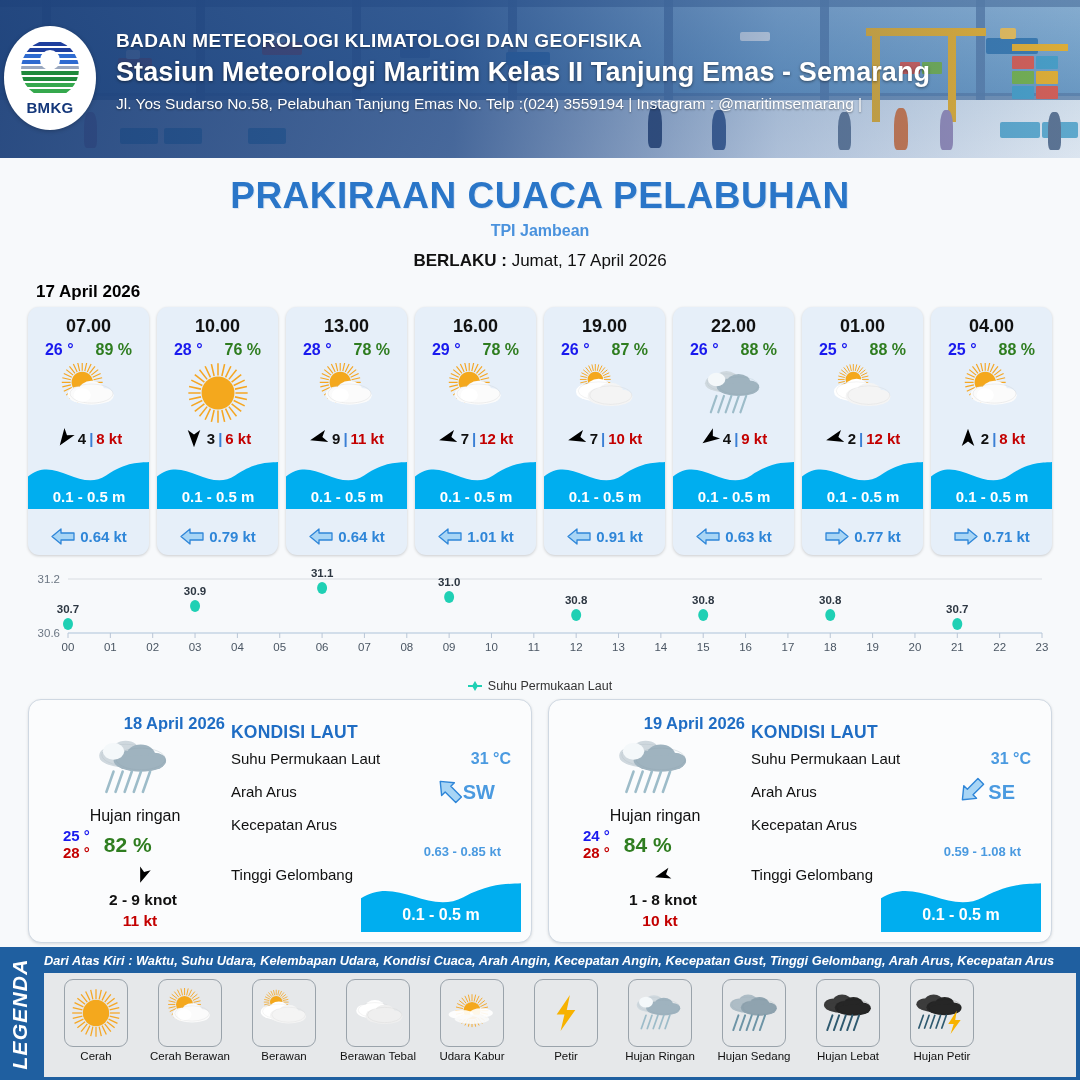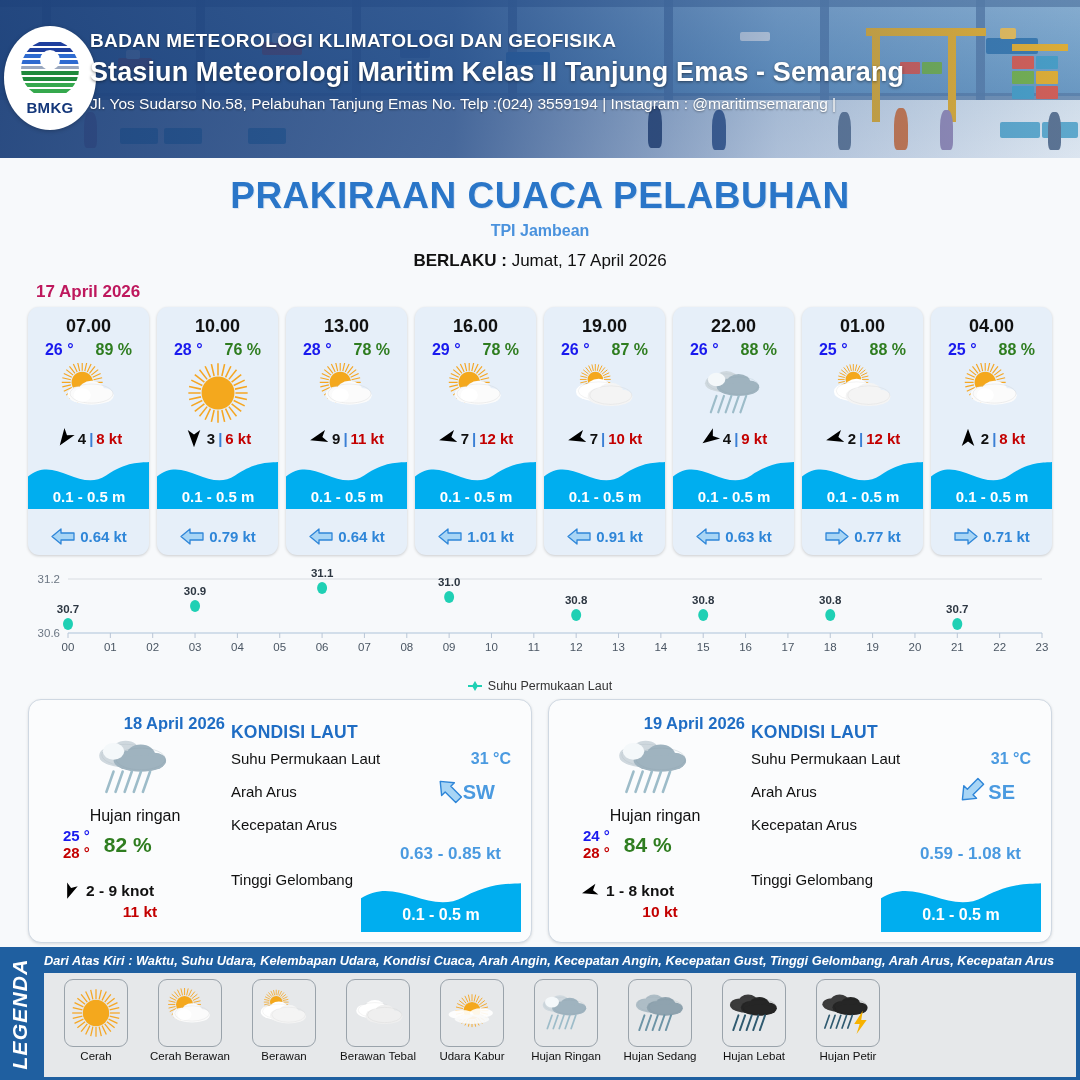--- a/index.html
+++ b/index.html
@@ -46,21 +46,21 @@
     display:flex; flex-direction:column; align-items:center; justify-content:center;
     box-shadow:0 1px 4px rgba(0,0,0,.25);
     z-index:6;
   }
   .logo-emblem { width:58px; height:58px; position:relative; overflow:hidden; border-radius:50%; }
   .logo-sky { position:absolute; left:0; top:0; width:58px; height:29px; background:#fff; }
   .logo-land { position:absolute; left:0; top:30px; width:58px; height:28px; background:#fff; }
   .lstripe { position:absolute; left:0; width:58px; }
   .logo-text { font-size:15px; font-weight:bold; color:#14377a; letter-spacing:.3px; margin-top:1px; }
 
-  .hdr-text { position:absolute; left:90px; top:30px; z-index:6; width:960px; }
+  .hdr-text { position:absolute; left:116px; top:30px; z-index:6; width:960px; }
   .hdr-line1 {
     font-size:19px; font-weight:bold; color:#fff; letter-spacing:.4px;
     text-shadow:0 1px 2px rgba(0,0,0,.45);
   }
   .hdr-line2 {
     font-size:27px; font-weight:bold; color:#fff; letter-spacing:.1px;
     margin-top:5px; text-shadow:0 1px 3px rgba(0,0,0,.5);
   }
   .hdr-line3 {
     font-size:15.5px; color:#fff; margin-top:7px;
@@ -77,21 +77,21 @@
   .title-sub { font-size:16px; font-weight:bold; color:#4a92dd; margin-top:5px; }
   .valid-row {
     margin-top:11px; display:flex; justify-content:center; gap:74px;
     font-size:17px; color:#111;
   }
   .valid-label { font-weight:bold; }
 
   
   .date-label {
     margin:11px 0 5px 36px;
-    font-size:17px; font-weight:bold; color:#be185d;
+    font-size:17px; font-weight:bold; color:#000000;
   }
 
   
   .cards-row {
     display:flex; justify-content:center; gap:8px;
     padding:0 28px;
   }
   .fcard {
     width:122px; height:248px;
     background:#e6eff9;
@@ -145,33 +145,33 @@
   }
   .dp-left { width:196px; padding:14px 0 0 16px; position:relative; }
   .dp-date { font-size:16.5px; font-weight:bold; color:#1f6dc4;text-align:right; }
   .dp-icon { height:74px; display:flex; align-items:center; justify-content:center; margin-top:-2px; }
   .dp-cond { text-align:center; font-size:16px; color:#111; margin-top:2px; }
   .dp-temps { display:flex; align-items:center; gap:14px; padding-left:18px; margin-top:3px; }
   .dp-tcol { display:flex; flex-direction:column; line-height:1.12; }
   .dp-tmin { font-size:15px; font-weight:bold; color:#1a1aee; }
   .dp-tmax { font-size:15px; font-weight:bold; color:#c30000; }
   .dp-hum { font-size:21px; font-weight:bold; color:#2f7d20; }
-  .dp-windrow { display:flex; align-items:center; gap:7px; padding-left:16px; margin-top:20px;
-                font-size:15.5px; font-weight:bold; color:#111; }
+  .dp-windrow { display:flex; align-items:center; gap:7px; padding-left:16px; margin-top:4px;
+                font-size:15.5px; font-weight:bold; color:#111;flex-direction:column; }
   .dp-gust { text-align:center; font-size:15.5px; font-weight:bold; color:#c30000;
              margin-top:3px; padding-left:10px; }
 
   .dp-right { flex:1; padding:22px 16px 0 6px; position:relative; }
   .dp-title { font-size:17.5px; font-weight:bold; color:#1f6dc4; letter-spacing:.2px; }
   .dp-kv { margin-top:7px; font-size:15px; color:#111; position:relative; min-height:26px; }
   .dp-val { color:#4a9ae0; font-weight:bold; font-size:16px; }
   .dp-val-right { position:absolute; right:4px; top:0; }
   .dp-dir { display:flex; align-items:center; position:absolute; right:20px; top:-4px; }
   .dp-dirtxt { font-size:20px; font-weight:bold; color:#4a9ae0; }
-  .dp-speed { text-align:right; font-size:17px; font-weight:bold; color:#4a9ae0;
+  .dp-speed { text-align:right; font-size:13px; font-weight:bold; color:#4a9ae0;
               margin-top:2px; padding-right:14px; }
   .dp-wave { position:absolute; right:10px; bottom:10px; width:160px; height:58px; }
   .dp-wave-txt {
     position:absolute; right:10px; bottom:18px; width:160px; text-align:center;
     font-size:16px; font-weight:bold; color:#fff; z-index:3;
   }
 
   
   .legend {
     position:absolute; left:0; bottom:0; width:1080px; height:133px;
@@ -1256,20 +1256,28 @@
             <ellipse cx="22" cy="33" rx="16" ry="6" fill="#ffffff" opacity=".9"></ellipse>
             <ellipse cx="48" cy="31" rx="15" ry="6" fill="#ffffff" opacity=".9"></ellipse>
             <ellipse cx="36" cy="39" rx="22" ry="6" fill="#fafafa" opacity=".92"></ellipse>
           </svg>
         </div>
     <div class="leg-label">Udara Kabur</div>
       </div>
       <div class="leg-item">
     <div class="leg-box">
           <svg width="56" height="52" viewBox="0 0 72 62">
+            <path d="M41 8 L24 33 L34 33 L29 54 L48 27 L37 27 Z" fill="#f7b200"></path>
+          </svg>
+        </div>
+    <div class="leg-label">Petir</div>
+      </div>
+      <div class="leg-item">
+    <div class="leg-box">
+          <svg width="56" height="52" viewBox="0 0 72 62">
             <g transform="translate(6,6) scale(0.74)">
     <ellipse cx="14" cy="20" rx="14" ry="10" fill="#cfd8de"></ellipse>
     <ellipse cx="30" cy="15" rx="16" ry="12" fill="#cfd8de"></ellipse>
     <ellipse cx="45" cy="21" rx="13" ry="9" fill="#cfd8de"></ellipse>
     <ellipse cx="30" cy="24" rx="26" ry="9" fill="#cfd8de"></ellipse>
     <ellipse cx="30" cy="19" rx="27" ry="12" fill="none" stroke="#aab6bf" stroke-width="0.8" opacity="0.35"></ellipse>
   </g>
             <g transform="translate(18,9) scale(0.76)">
     <ellipse cx="14" cy="20" rx="14" ry="10" fill="#9fb3bf"></ellipse>
     <ellipse cx="30" cy="15" rx="16" ry="12" fill="#9fb3bf"></ellipse>

